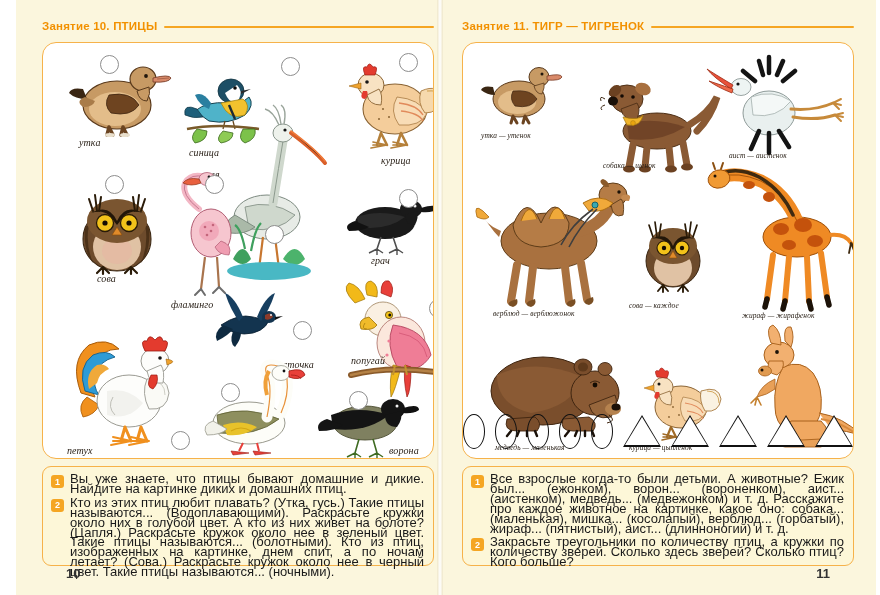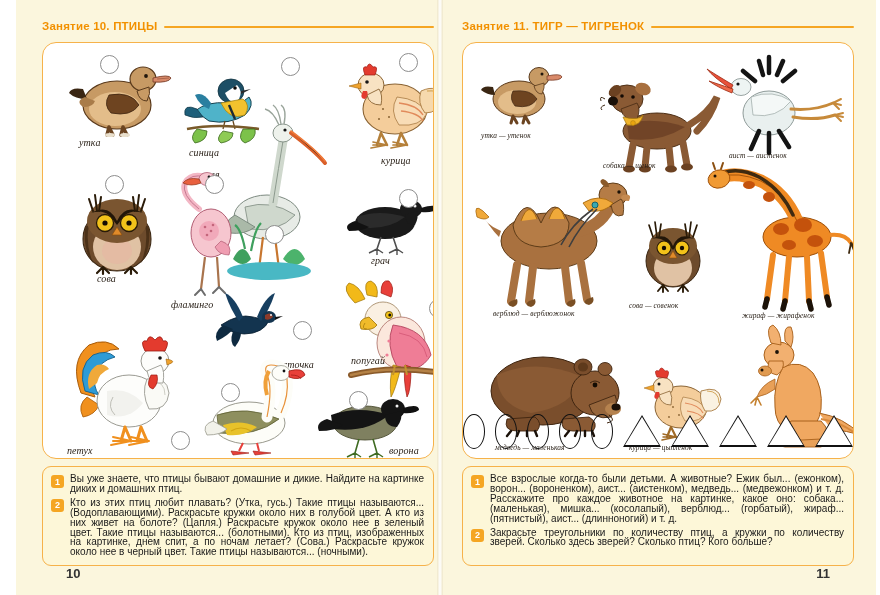--- a/index.html
+++ b/index.html
@@ -83,21 +83,21 @@
   .page.right .tasks{left:22px;right:26px;top:466px;height:100px;}
   .task{display:flex;margin-bottom:4px;}
   .num{
     flex:0 0 13px;width:13px;height:13px;border-radius:3px;
     background:#f5a623;color:#fff;font-size:9px;font-weight:bold;
     display:flex;align-items:center;justify-content:center;
     margin-right:6px;margin-top:1px;
   }
   .txt{
     font-family:"Liberation Sans", sans-serif;
-    font-size:10px;line-height:9.9px;color:#1a1a1a;
+    font-size:13px;line-height:9.9px;color:#1a1a1a;
     text-align:justify;
   }
   .pgno{
     position:absolute;bottom:14px;font-size:13px;color:#333;font-weight:bold;
     font-family:"Liberation Sans", sans-serif;
   }
   .page.left .pgno{left:50px;}
   .page.right .pgno{right:50px;}
   svg{display:block;overflow:visible;}
 </style>
@@ -494,21 +494,21 @@
         <circle cx="47" cy="35" r="7" fill="#f2c21a" stroke="#2a1b08" stroke-width="1.1"></circle>
         <circle cx="29" cy="35" r="2.2" fill="#140c03"></circle>
         <circle cx="47" cy="35" r="2.2" fill="#140c03"></circle>
         <path d="M38 38 L34 45 L42 45Z" fill="#e08a2a" stroke="#8a4e0c" stroke-width=".6"></path>
         <path d="M14 12 L18 24 M20 9 L22 24 M26 11 L24 24" stroke="#2a1b08" stroke-width="1.7" stroke-linecap="round"></path>
         <path d="M62 12 L58 24 M56 9 L54 24 M50 11 L52 24" stroke="#2a1b08" stroke-width="1.7" stroke-linecap="round"></path>
         <path d="M28 72 L23 78 M28 72 L28 79 M28 72 L33 78" stroke="#2a1b08" stroke-width="1.9" stroke-linecap="round"></path>
         <path d="M48 72 L43 78 M48 72 L48 79 M48 72 L53 78" stroke="#2a1b08" stroke-width="1.9" stroke-linecap="round"></path>
       </svg>
     </div>
-    <div class="cap rt" style="left:166px;top:258px;">сова — совенок</div>
+    <div class="cap rt" style="left:166px;top:258px;">сова — каждое</div>
 
     <div class="cell" style="left:248px;top:120px;">
       <svg width="150" height="150" viewBox="0 0 150 150">
         <ellipse cx="86" cy="74" rx="34" ry="20" fill="#ef8a24" stroke="#9c4e08" stroke-width="1"></ellipse>
         <path d="M86 58 Q74 30 50 18 Q26 8 10 14" stroke="#ef8a24" stroke-width="13" fill="none" stroke-linecap="round"></path>
         <path d="M86 58 Q74 30 50 18 Q26 8 10 14" stroke="#9c4e08" stroke-width=".9" fill="none"></path>
         <path d="M82 52 Q70 26 48 14 Q28 4 12 10" stroke="#3f2a10" stroke-width="3.5" fill="none" stroke-linecap="round"></path>
         <ellipse cx="8" cy="16" rx="11" ry="9" fill="#f09a34" stroke="#9c4e08" stroke-width=".9" transform="rotate(-15 8 16)"></ellipse>
         <circle cx="4" cy="13" r="1.5" fill="#1c1208"></circle>
         <path d="M4 6 L2 0 M10 6 L12 0" stroke="#8a4e10" stroke-width="2" stroke-linecap="round"></path>

